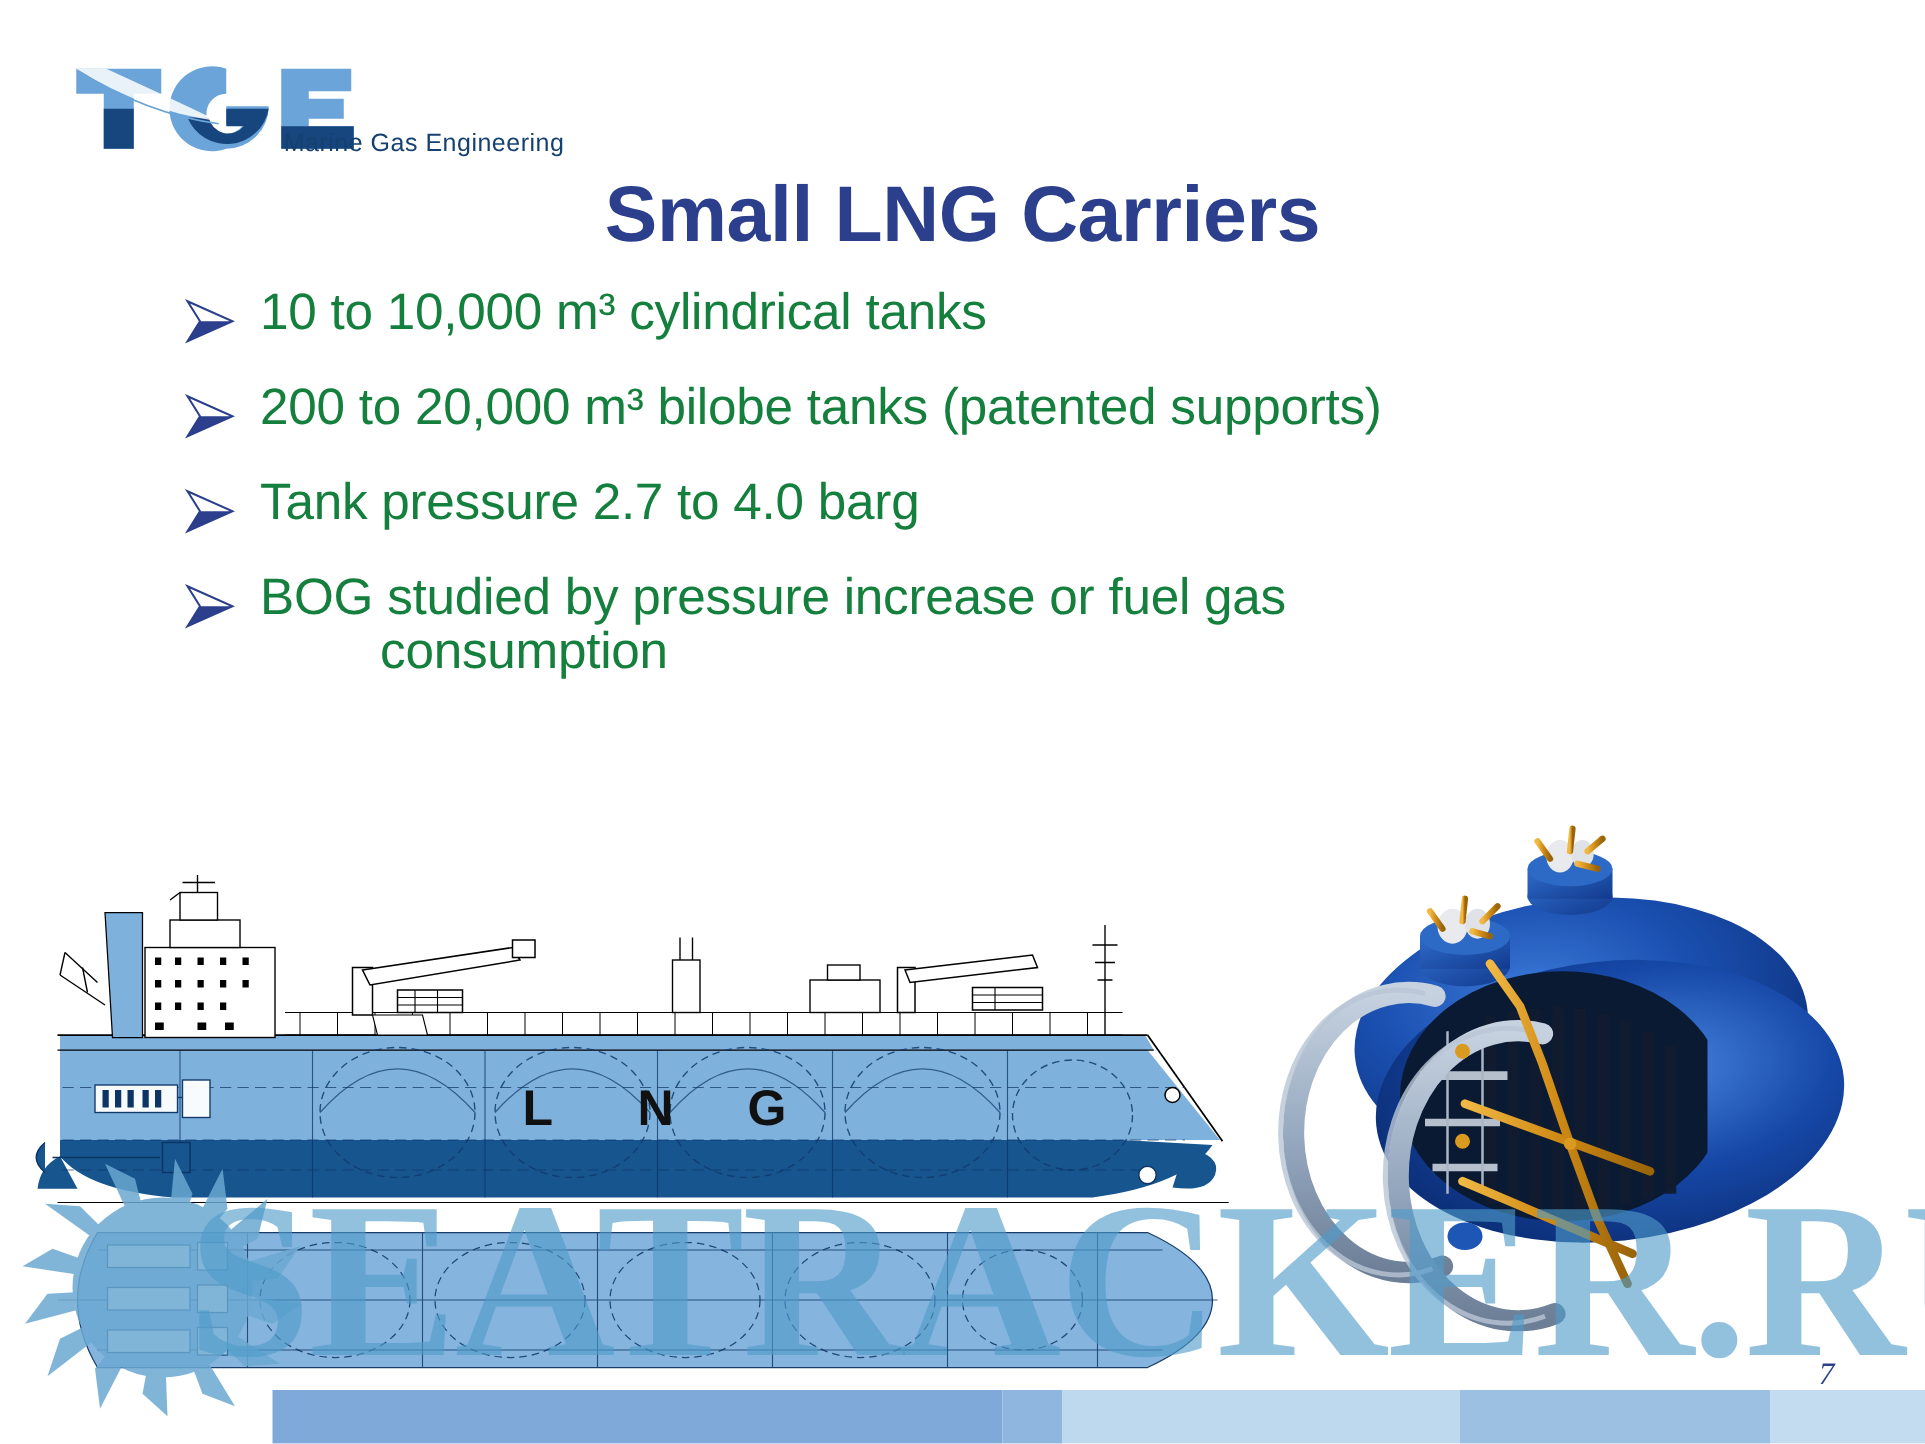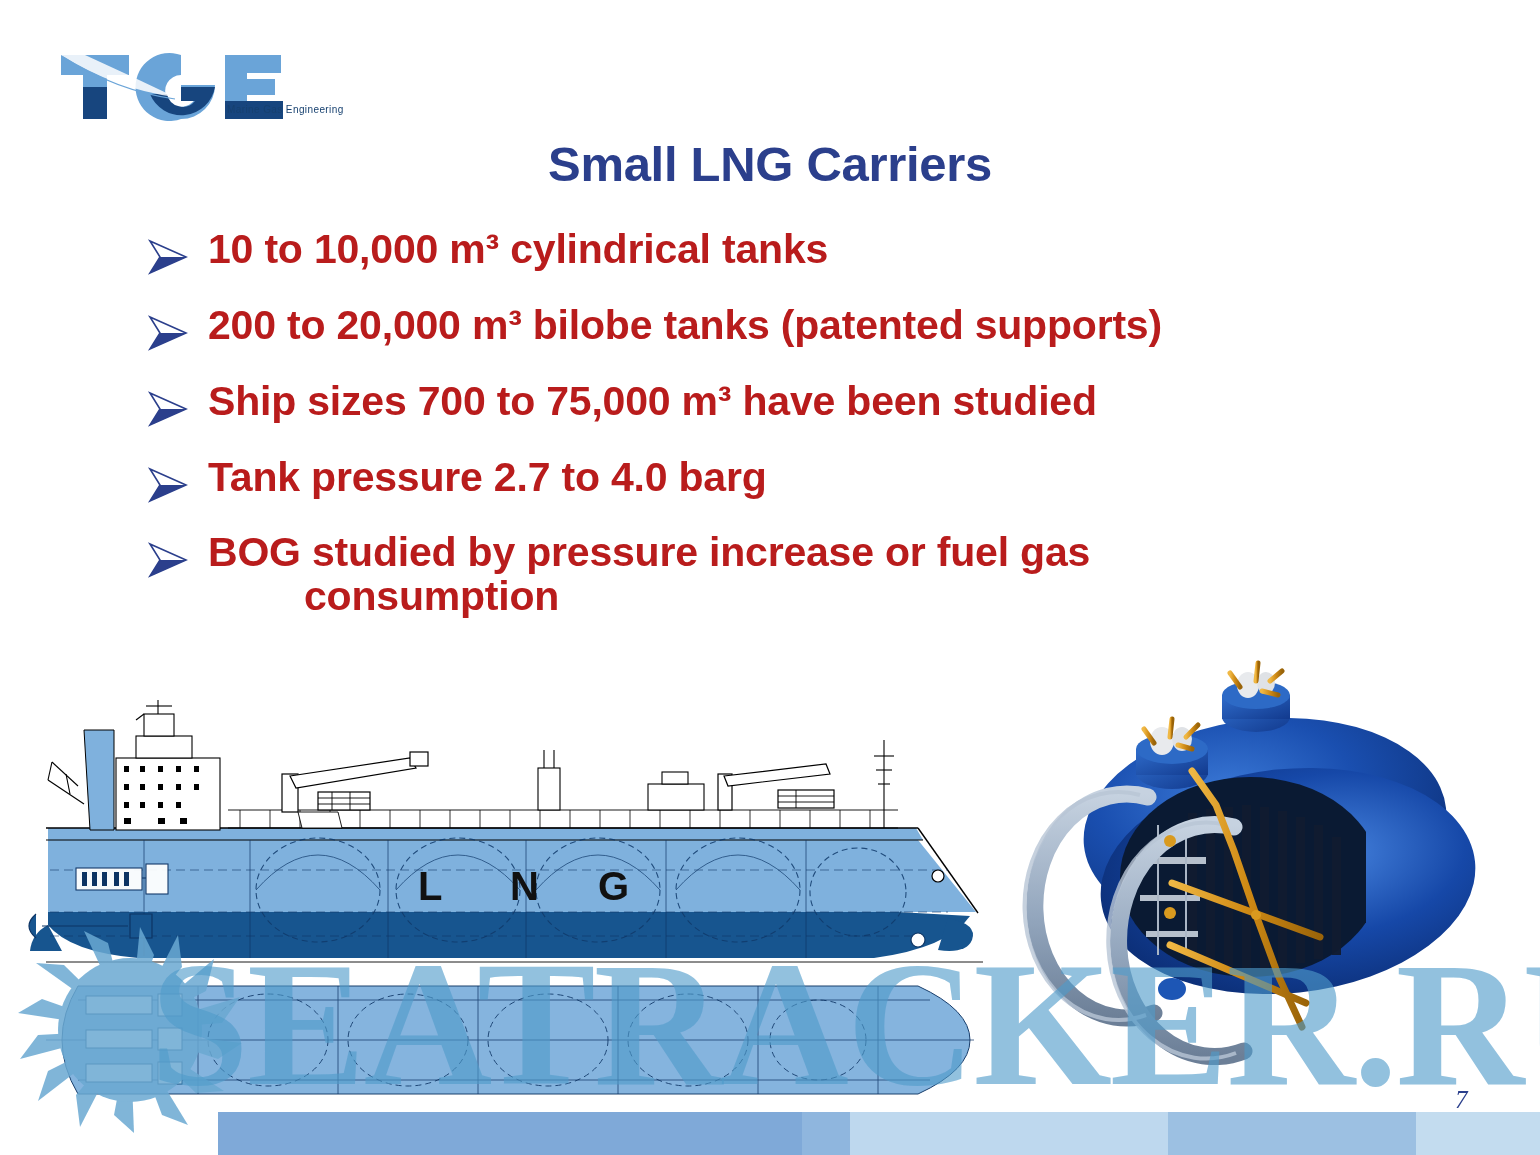--- a/index.html
+++ b/index.html
@@ -10,42 +10,41 @@
     overflow:hidden;
     position:relative;
   }
   .slide{position:absolute;inset:0;background:#fff;overflow:hidden;}
 
   
   .logo{position:absolute;left:55px;top:47px;width:340px;height:85px;}
   .logo svg{display:block;}
   .logo-tag{
     position:absolute;left:172px;top:57px;
-    font-size:10px;color:#16406f;letter-spacing:.4px;
+    font-size:20px;color:#16406f;letter-spacing:.4px;
     white-space:nowrap;
   }
 
   
   .title{
     position:absolute;left:0;top:136px;width:1540px;
     text-align:center;
-    font-size:49px;font-weight:bold;color:#2b3f8c;
+    font-size:63px;font-weight:bold;color:#2b3f8c;
     letter-spacing:-.3px;
   }
 
   
   .bullets{position:absolute;left:146px;top:228px;width:1300px;}
   .bullet{
     position:relative;
     padding-left:62px;
     margin-bottom:32px;
     font-size:41px;line-height:1.07;
-    color:#b91c1c;
+    color:#15803d;
     letter-spacing:-.2px;
-    font-weight:bold;
   }
   .bullet .arw{
     position:absolute;left:0;top:9px;width:46px;height:40px;
   }
   .bullet .l2{display:block;padding-left:96px;}
 
   
   .ship{position:absolute;left:18px;top:700px;width:1010px;height:420px;}
   .tank3d{position:absolute;left:1020px;top:645px;width:510px;height:420px;}
 
@@ -116,29 +115,20 @@
     <div class="bullet">
       <span class="arw">
         <svg width="46" height="40" viewBox="0 0 46 40">
           <path d="M4 4 L40 20 L4 36 L14 20 Z" fill="#ffffff" stroke="#2b3f8c" stroke-width="1.6"></path>
           <path d="M4 36 L40 20 L14 20 Z" fill="#2b3f8c"></path>
         </svg>
       </span>
       <span>200 to 20,000 m³ bilobe tanks (patented supports)</span>
     </div>
 
-    <div class="bullet">
-      <span class="arw">
-        <svg width="46" height="40" viewBox="0 0 46 40">
-          <path d="M4 4 L40 20 L4 36 L14 20 Z" fill="#ffffff" stroke="#2b3f8c" stroke-width="1.6"></path>
-          <path d="M4 36 L40 20 L14 20 Z" fill="#2b3f8c"></path>
-        </svg>
-      </span>
-      <span>Ship sizes 700 to 75,000 m³ have been studied</span>
-    </div>
 
     <div class="bullet">
       <span class="arw">
         <svg width="46" height="40" viewBox="0 0 46 40">
           <path d="M4 4 L40 20 L4 36 L14 20 Z" fill="#ffffff" stroke="#2b3f8c" stroke-width="1.6"></path>
           <path d="M4 36 L40 20 L14 20 Z" fill="#2b3f8c"></path>
         </svg>
       </span>
       <span>Tank pressure 2.7 to 4.0 barg</span>
     </div>

